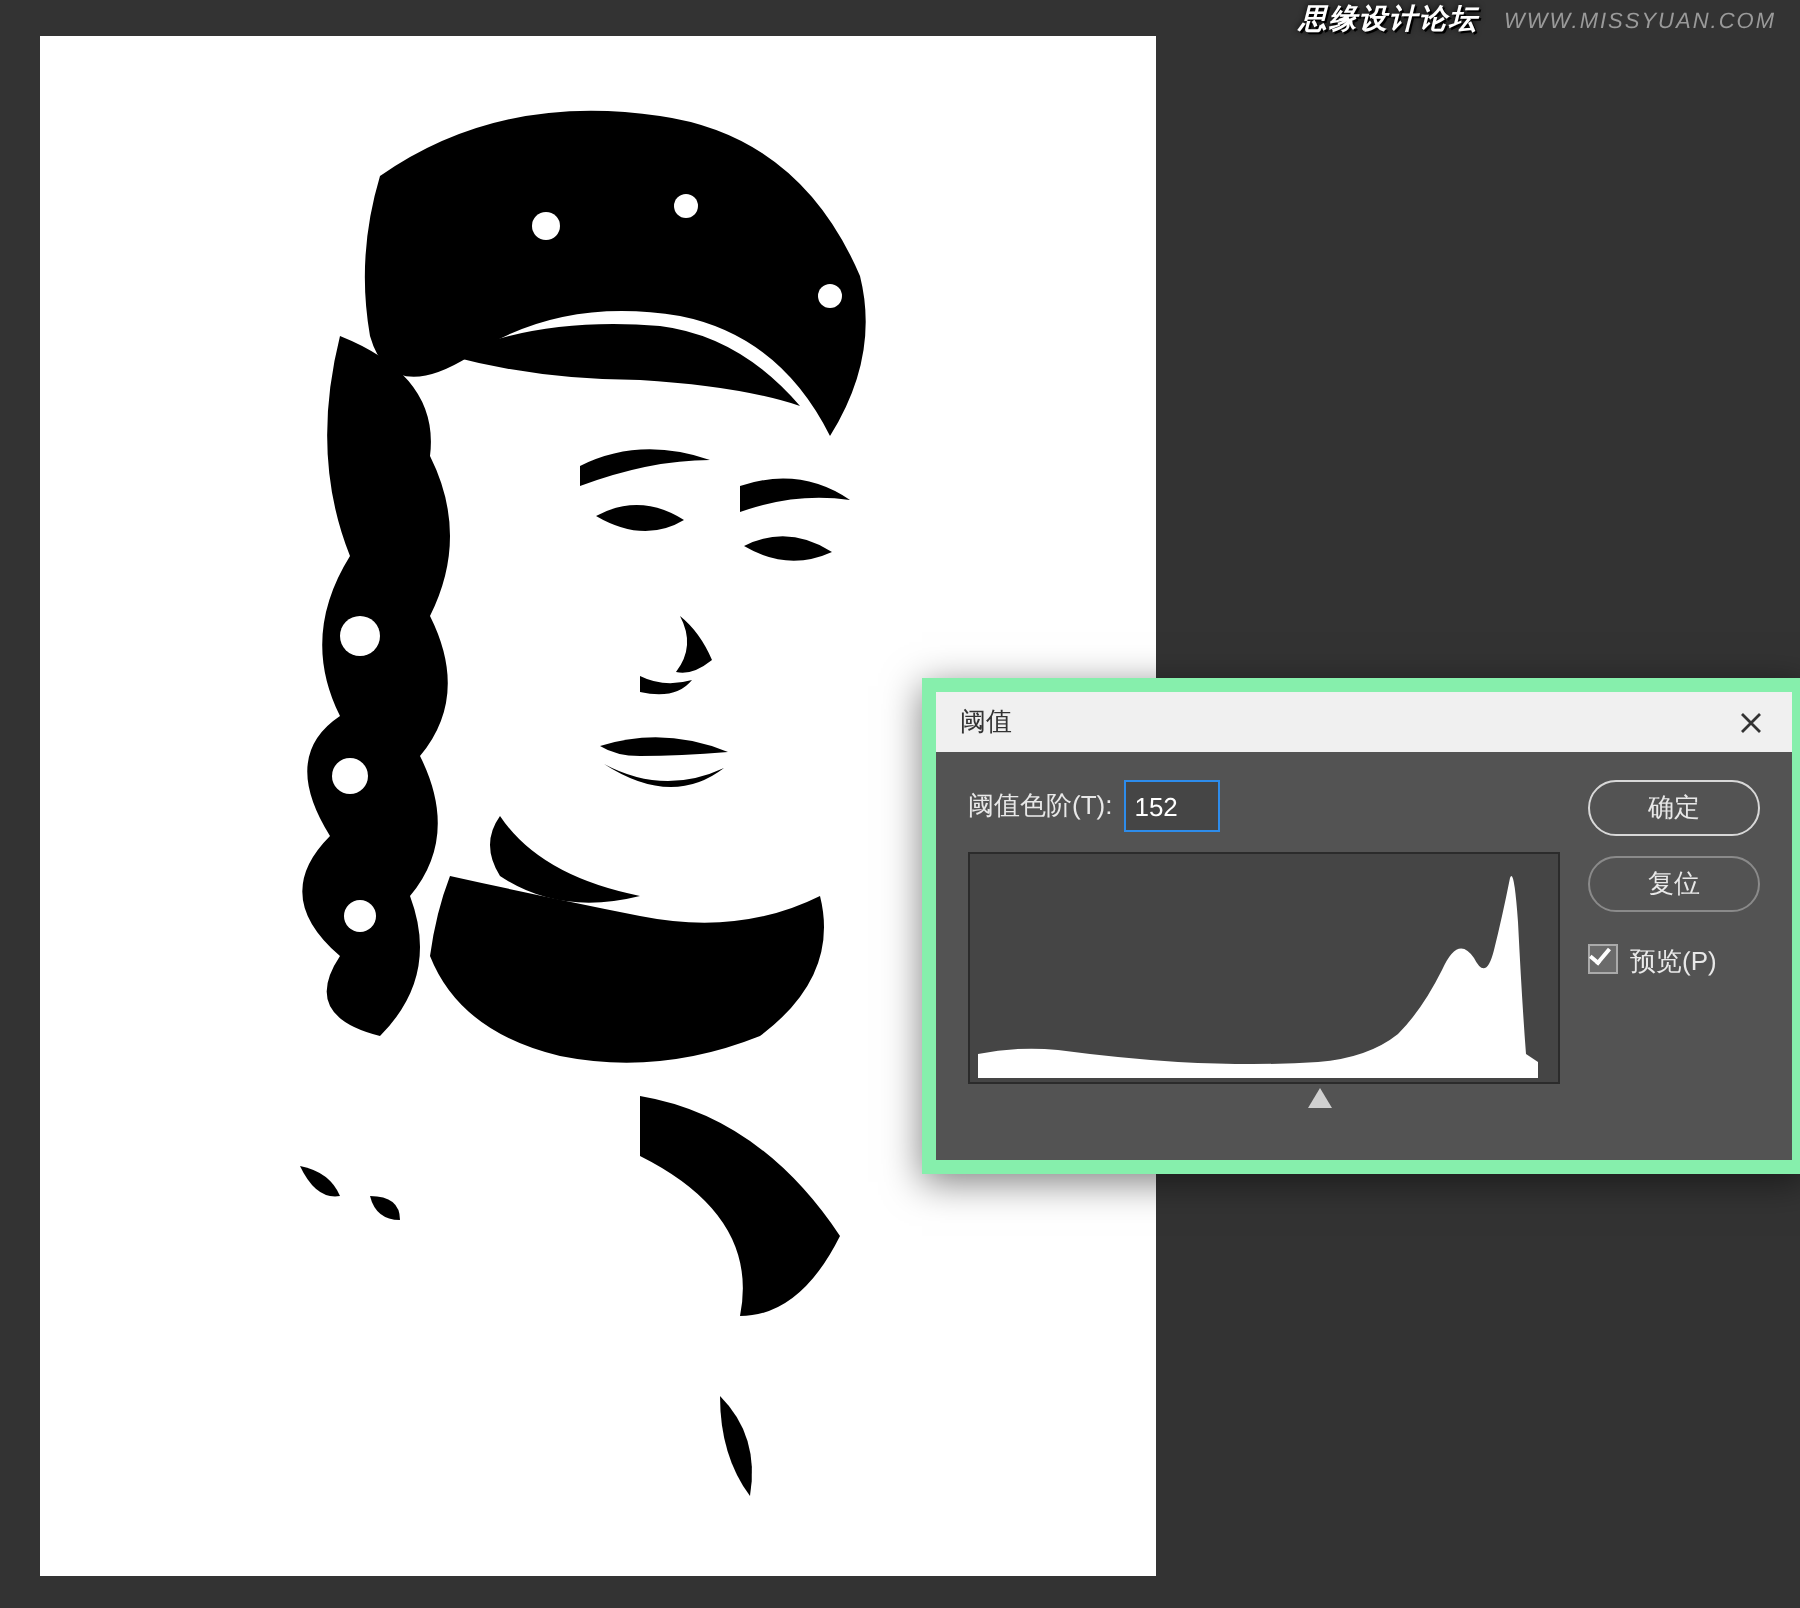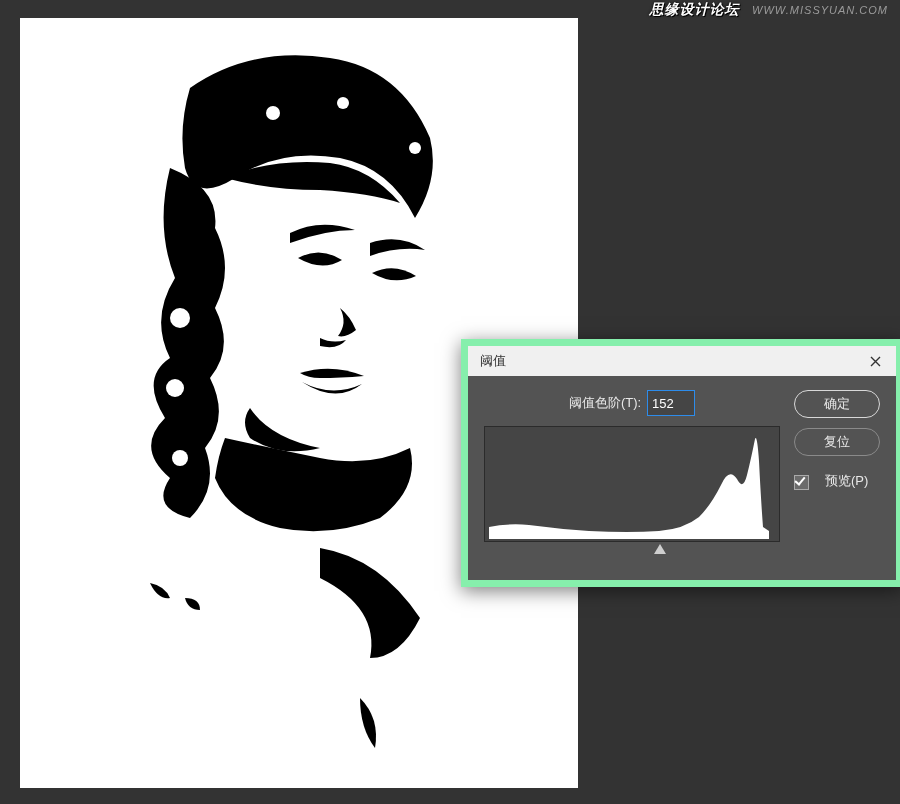--- a/index.html
+++ b/index.html
@@ -6,31 +6,31 @@
   .canvas{position:absolute;left:20px;top:18px;width:558px;height:770px;background:#fff}
   .portrait{position:absolute;left:0;top:0;width:100%;height:100%}
   .watermark{position:absolute;right:12px;top:1px;font-size:13px;color:#bdbdbd;letter-spacing:1px}
   .watermark b{color:#fff;font-weight:700;font-style:italic;text-shadow:0 0 3px #000,1px 1px 0 #000;margin-right:8px;font-size:14px}
   .watermark span{font-size:11px;color:#9a9a9a;font-style:italic}
   .dialog{position:absolute;left:461px;top:339px;width:428px;border:7px solid #86efac;background:#535353;box-shadow:0 4px 18px rgba(0,0,0,.5)}
   .dlg-title{height:30px;background:#f0f0f0;display:flex;align-items:center;justify-content:space-between;padding:0 6px 0 12px;font-size:13px;color:#333}
   .dlg-close{width:30px;height:26px;display:flex;align-items:center;justify-content:center;font-size:15px;color:#333}
   .dlg-body{padding:14px 16px 18px 16px;display:flex;gap:14px;color:#e8e8e8;font-size:13px}
   .dlg-main{flex:1}
-  .row-level{display:flex;align-items:center;justify-content:center;gap:6px;margin-bottom:10px}
+  .row-level{display:flex;align-items:center;gap:6px;margin-bottom:10px}
   .level-input{width:48px;height:20px;background:#454545;border:1px solid #2d8ceb;color:#fff;font-size:13px;text-align:left;padding:12px 4px;box-sizing:border-box}
   .histo-wrap{background:#454545;border:1px solid #2b2b2b;padding:4px 4px 2px 4px}
   .histo{position:relative;width:280px;height:108px;background:#454545}
   .histo svg{display:block}
   .slider-track{position:relative;height:18px;margin-top:2px}
   .slider-thumb{position:absolute;top:0;width:0;height:0;border-left:6px solid transparent;border-right:6px solid transparent;border-bottom:10px solid #cfcfcf;transform:translateX(-6px)}
   .dlg-side{width:86px;display:flex;flex-direction:column;gap:10px;align-items:stretch}
   .ps-btn{height:26px;border:1px solid #8a8a8a;border-radius:14px;background:transparent;color:#e8e8e8;font-size:13px;display:flex;align-items:center;justify-content:center;cursor:pointer}
   .ps-btn.primary{border:1.5px solid #d8d8d8}
-  .chk-row{display:flex;align-items:flex-end;gap:16px;margin-top:6px;font-size:13px}
+  .chk-row{display:flex;align-items:flex-start;gap:6px;margin-top:6px;font-size:13px}
   .chk{width:13px;height:13px;border:1px solid #aaa;background:#6b6b6b;position:relative}
   .chk.checked::after{content:"";position:absolute;left:2px;top:-1px;width:4px;height:8px;border:solid #fff;border-width:0 2px 2px 0;transform:rotate(40deg)}
 </style>
 </head>
 <body>
 
 <div class="canvas">
   <svg class="portrait" viewBox="0 0 558 770" preserveAspectRatio="none">
     <g fill="#000">
 

